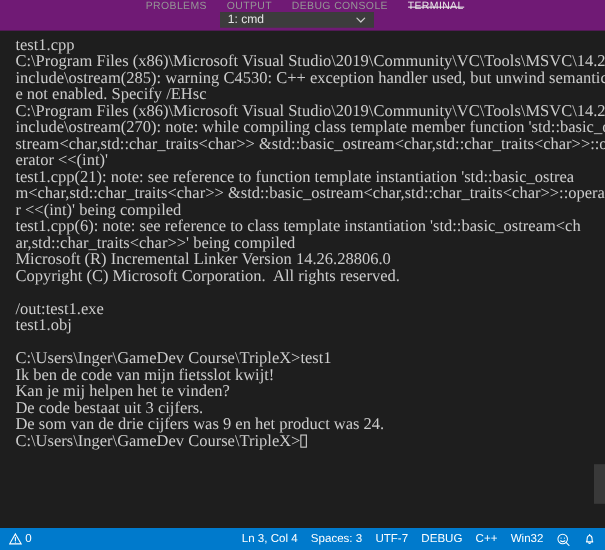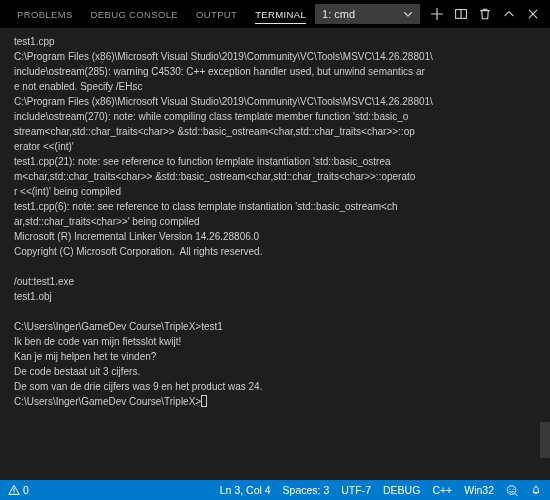--- a/index.html
+++ b/index.html
@@ -20,25 +20,26 @@
     height: 500px;
     background: #1e1e1e;
     display: flex;
     flex-direction: column;
   }
 
   
   .panel-header {
     height: 28px;
     min-height: 28px;
-    background: #000000;
+    background: #701a75;
     display: flex;
     align-items: center;
     padding: 0 4px 0 0;
     box-sizing: border-box;
+    flex-direction: column;
   }
   .panel-tabs {
     display: flex;
     align-items: stretch;
     height: 28px;
     margin-left: 8px;
   }
   .panel-tab {
     position: relative;
     display: flex;
@@ -109,22 +110,22 @@
     position: relative;
     flex: 1 1 auto;
     background: #1e1e1e;
     overflow: hidden;
   }
   .terminal {
     position: absolute;
     left: 0; top: 0; right: 0; bottom: 0;
     padding: 6px 14px 0 14px;
     box-sizing: border-box;
-    font-family: Liberation Sans, sans-serif;
-    font-size: 10px;
+    font-family: Liberation Serif, serif;
+    font-size: 15px;
     line-height: 15px;
     color: #cccccc;
     white-space: pre;
     overflow: hidden;
     letter-spacing: 0px;
   }
   .tline { min-height: 15px; }
   .tline.blank { color: transparent; }
   .cursor-block {
     display: inline-block;
@@ -183,24 +184,24 @@
 
 <div id="app">
 
   <div class="panel-header">
 
     <div class="panel-tabs">
       <div class="panel-tab">
         <span>PROBLEMS</span>
       </div>
       <div class="panel-tab">
+        <span>OUTPUT</span>
+      </div>
+      <div class="panel-tab">
         <span>DEBUG CONSOLE</span>
-      </div>
-      <div class="panel-tab">
-        <span>OUTPUT</span>
       </div>
       <div class="panel-tab active">
         <span>TERMINAL</span>
       </div>
     </div>
 
     <div class="header-spacer"></div>
 
     <div class="term-select">
       <span class="label">1: cmd</span>

